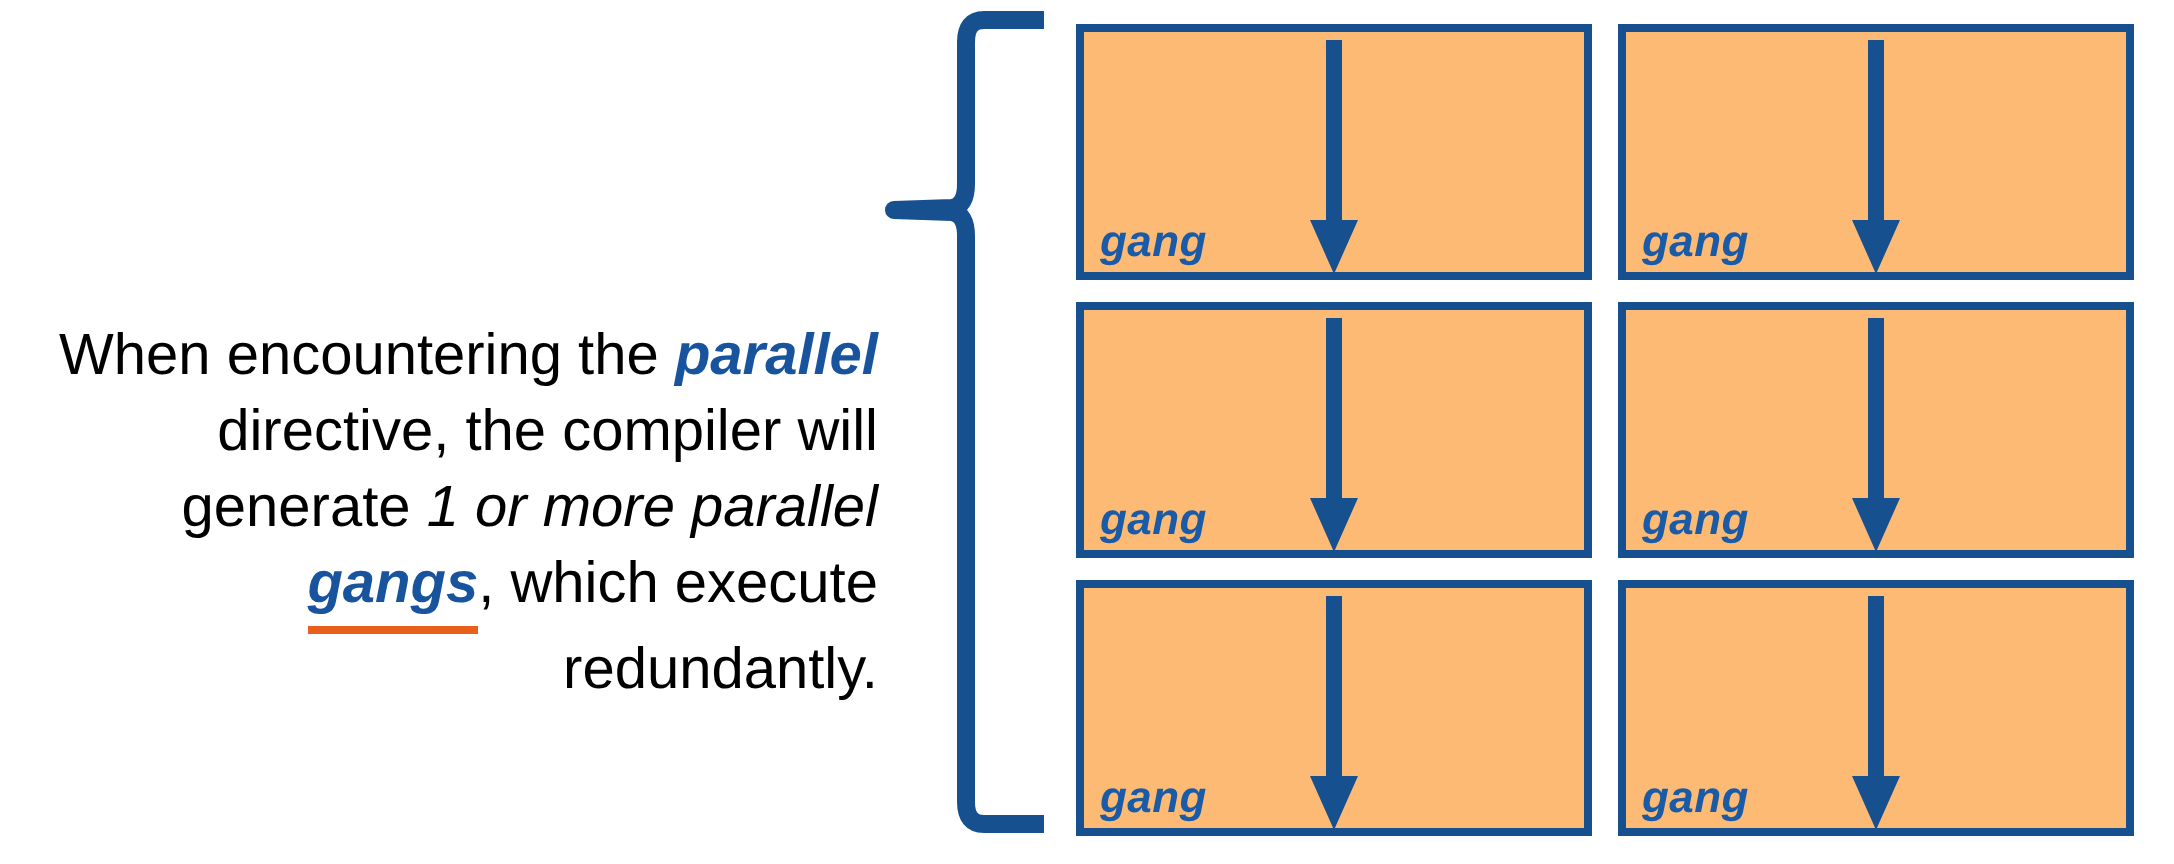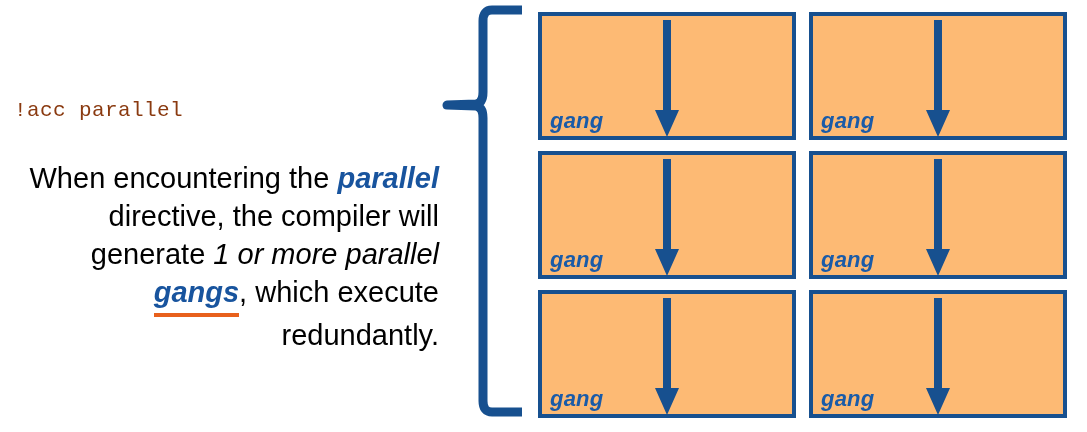--- a/index.html
+++ b/index.html
@@ -108,21 +108,20 @@
     margin-left: -13px;
     width: 26px;
     height: 118px;
   }
 </style>
 </head>
 <body>
 
 <div id="slide">
 
-  <div class="directive-code">!acc parallel</div>
 
   <div class="description">
     <span>When encountering the </span><span class="em-blue">parallel</span><span> directive, the compiler will generate </span><span class="em-italic">1 or more parallel </span><span class="em-blue-underline">gangs</span><span>, which execute redundantly.</span>
   </div>
 
   <div class="brace">
     <svg width="95" height="432" viewBox="0 0 95 432" xmlns="http://www.w3.org/2000/svg">
       <path d="M 82 10
                L 52 10
                Q 43 10 43 21

